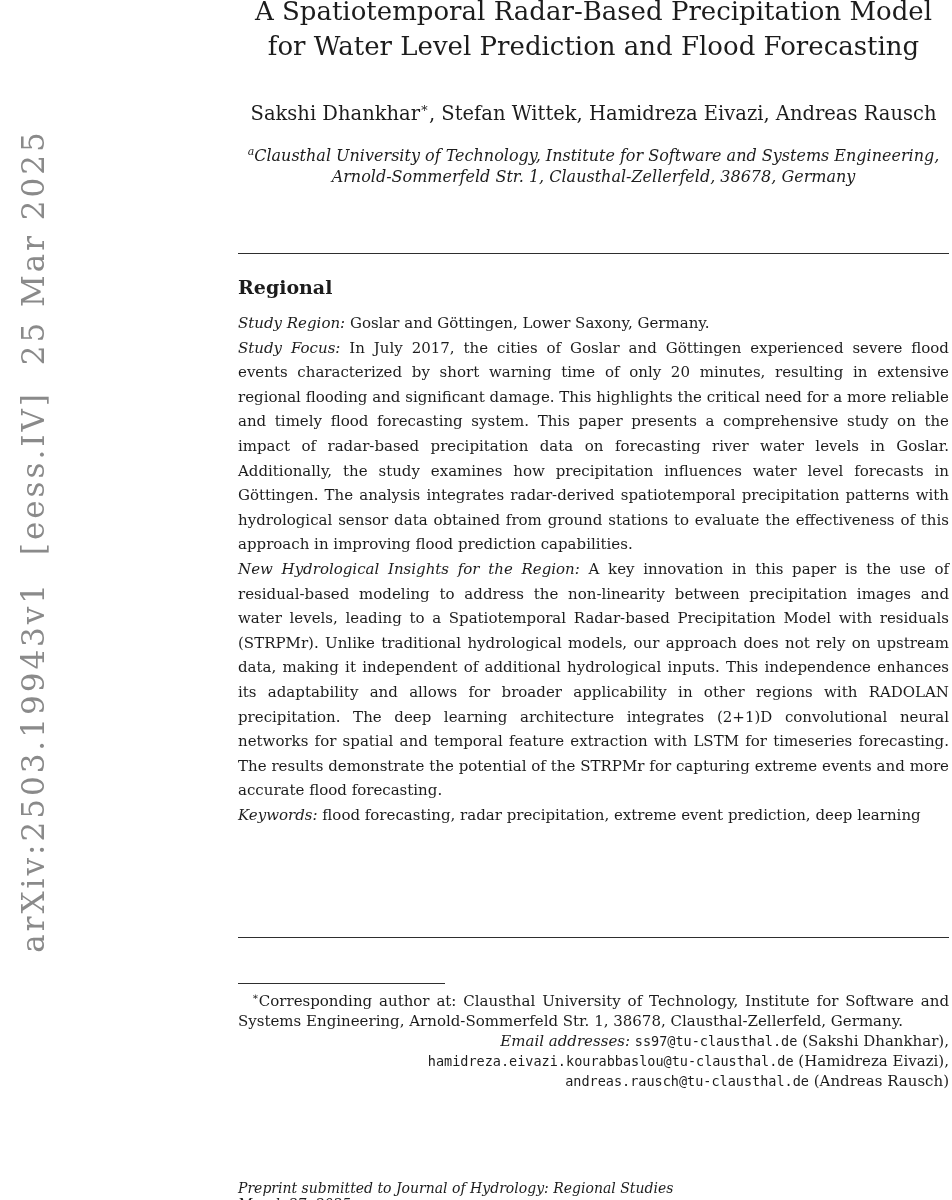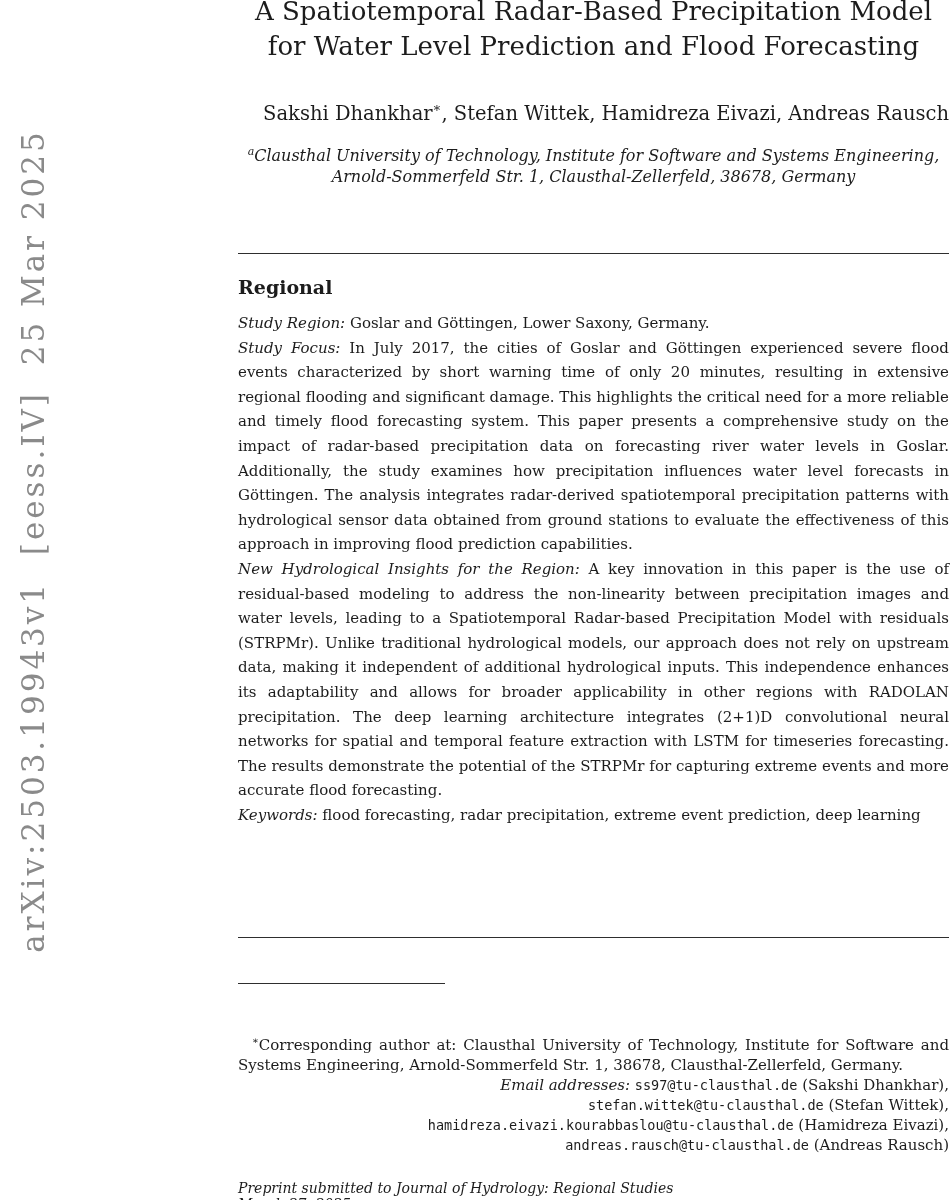--- a/index.html
+++ b/index.html
@@ -38,21 +38,21 @@
     width: 100%;
     text-align: center;
     font-weight: normal;
     font-size: 26px;
     line-height: 35px;
   }
   .authors {
     position: absolute;
     top: 100px;
     width: 100%;
-    text-align: right;
+    text-align: center;
     font-size: 19.5px;
   }
   .authors sup { font-size: 13px; }
   .affiliation {
     position: absolute;
     top: 142px;
     width: 100%;
     text-align: center;
     font-style: italic;
     font-size: 16px;
@@ -94,21 +94,21 @@
   }
   .footnote {
     position: absolute;
     top: 987px;
     width: 100%;
     font-size: 15px;
     line-height: 20px;
     text-align: justify;
   }
   .footnote sup { font-size: 10px; }
-  .fn-corresponding { text-indent: 14px; margin-top: 44px; }
+  .fn-corresponding { text-indent: 14px; }
   .email-line { text-align: right; }
   .email-line.first { padding-left: 30px; }
   .mono {
     font-family: "DejaVu Sans Mono", monospace;
     font-size: 13.5px;
   }
   .footer {
     position: absolute;
     top: 1180px;
     width: 100%;
@@ -145,21 +145,20 @@
       <p class="keywords"><span class="lead-label">Keywords:</span> <span>flood forecasting, radar precipitation, extreme event prediction, deep learning</span></p>
     </div>
 
     <hr class="rule rule-bottom">
 
     <hr class="footnote-rule">
 
     <div class="footnote">
       <p class="fn-corresponding"><sup>∗</sup><span>Corresponding author at: Clausthal University of Technology, Institute for Software and Systems Engineering, Arnold-Sommerfeld Str. 1, 38678, Clausthal-Zellerfeld, Germany.</span></p>
       <div class="email-line first"><span class="lead-label">Email addresses:</span> <span class="mono">ss97@tu-clausthal.de</span><span> (Sakshi Dhankhar),</span></div>
-      <div class="email-line"><span class="mono">stefan.wittek@tu-clausthal.de</span><span> (Stefan Wittek),</span></div>
       <div class="email-line"><span class="mono">hamidreza.eivazi.kourabbaslou@tu-clausthal.de</span><span> (Hamidreza Eivazi),</span></div>
       <div class="email-line"><span class="mono">andreas.rausch@tu-clausthal.de</span><span> (Andreas Rausch)</span></div>
     </div>
 
     <div class="footer">
       <span>Preprint submitted to Journal of Hydrology: Regional Studies</span>
       <span>March 27, 2025</span>
     </div>
 
   </div>

